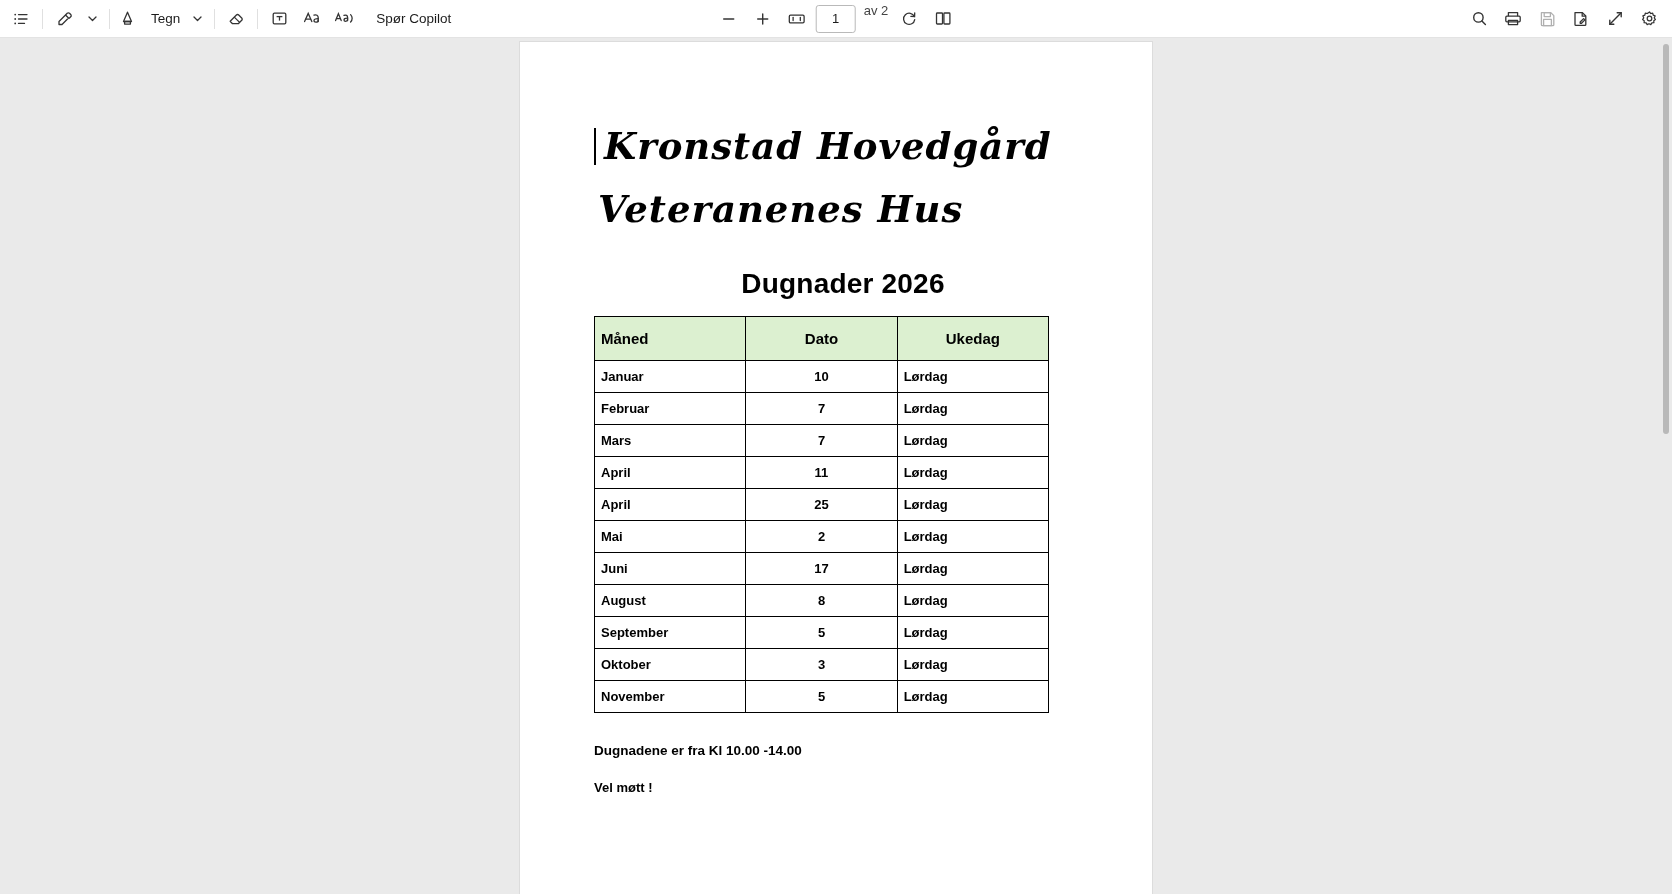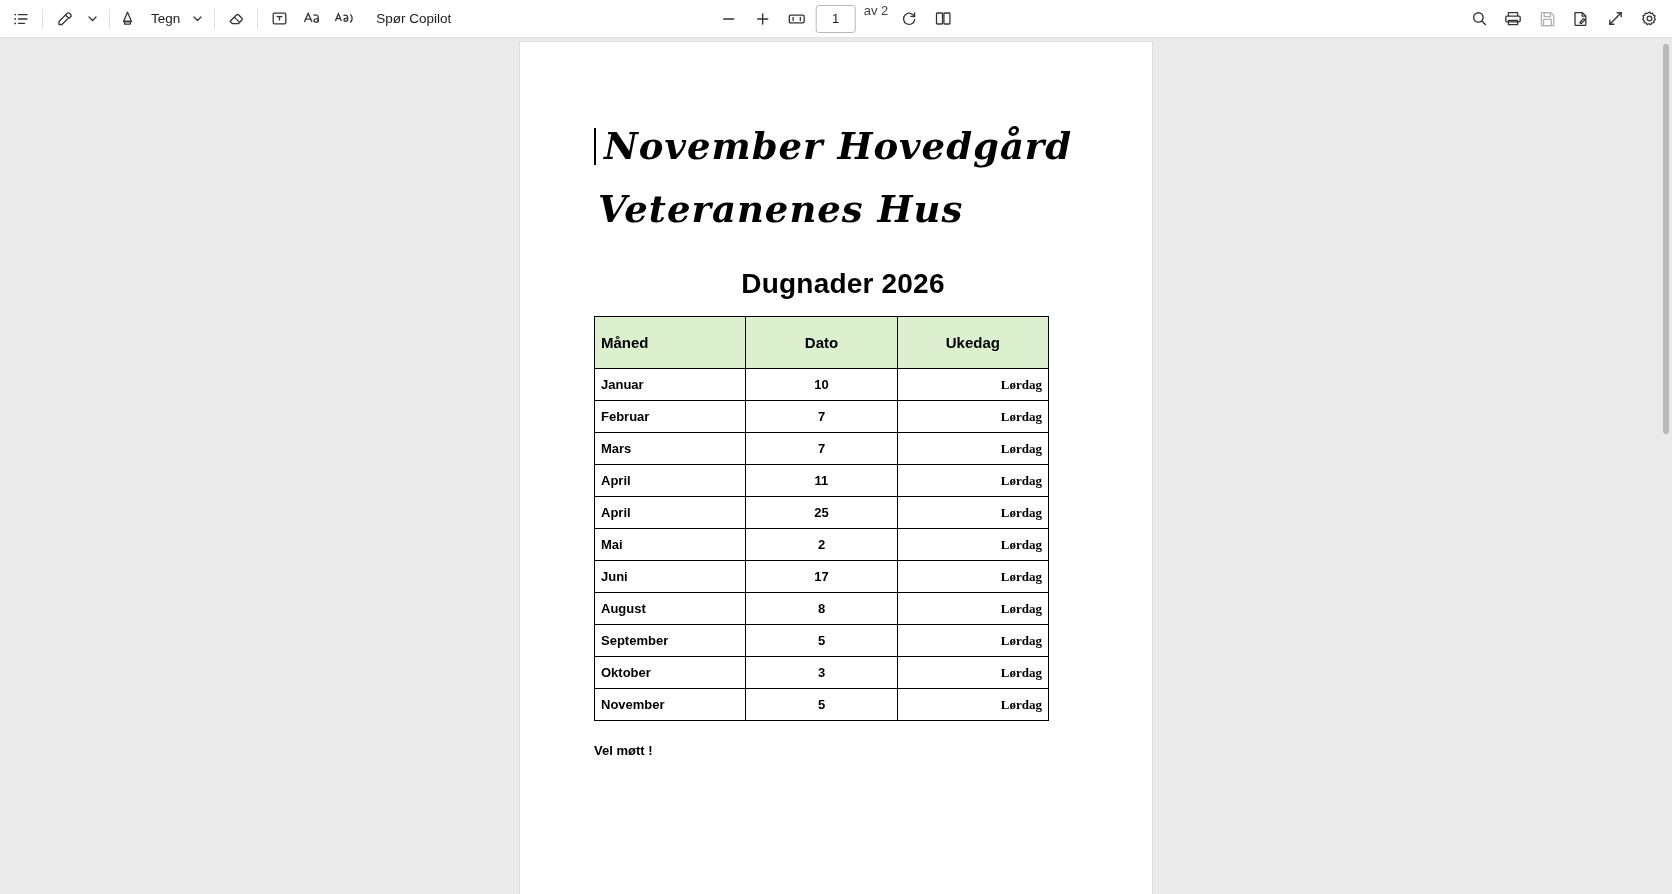--- a/index.html
+++ b/index.html
@@ -165,27 +165,27 @@
     font-size: 13px;
     font-weight: bold;
     color: #000;
     height: 32px;
     padding: 0 6px;
     box-sizing: border-box;
   }
   table.dugnad th {
     background: #dcf0d0;
     font-size: 15px;
-    height: 52px;
+    height: 44px;
   }
   table.dugnad th.c-month { text-align: left; }
   table.dugnad th.c-date, table.dugnad th.c-day { text-align: center; }
   table.dugnad td.c-month { text-align: left; width: 152px; }
   table.dugnad td.c-date { text-align: center; width: 152px; }
-  table.dugnad td.c-day { text-align: right; width: 151px; font-family: Liberation Serif, serif; }
+  table.dugnad td.c-day { text-align: left; width: 151px; }
   .doc-note {
     font-size: 13.5px;
     font-weight: bold;
     color: #000;
     margin-top: 30px;
   }
   .doc-note2 {
     font-size: 13px;
     font-weight: bold;
     color: #000;
@@ -380,21 +380,21 @@
       </svg>
     </div>
   </div>
 </div>
 
 <div class="viewer">
 
   <div class="page-sheet">
     <div class="doc-inner">
 
-      <div class="script-title script-line1">November Hovedgård</div>
+      <div class="script-title script-line1">Kronstad Hovedgård</div>
       <div class="script-title script-line2">Veteranenes Hus</div>
 
       <div class="doc-heading">Dugnader 2026</div>
 
       <table class="dugnad">
         <thead>
           <tr>
             <th class="c-month">Måned</th>
             <th class="c-date">Dato</th>
             <th class="c-day">Ukedag</th>
@@ -452,20 +452,21 @@
             <td class="c-day">Lørdag</td>
           </tr>
           <tr>
             <td class="c-month">November</td>
             <td class="c-date">5</td>
             <td class="c-day">Lørdag</td>
           </tr>
         </tbody>
       </table>
 
+      <div class="doc-note">Dugnadene er fra  Kl 10.00 -14.00</div>
       <div class="doc-note2">Vel møtt !</div>
     </div>
   </div>
 
   <div class="scrollbar">
     <div class="scroll-thumb"></div>
   </div>
 </div>
 
 </body></html>

